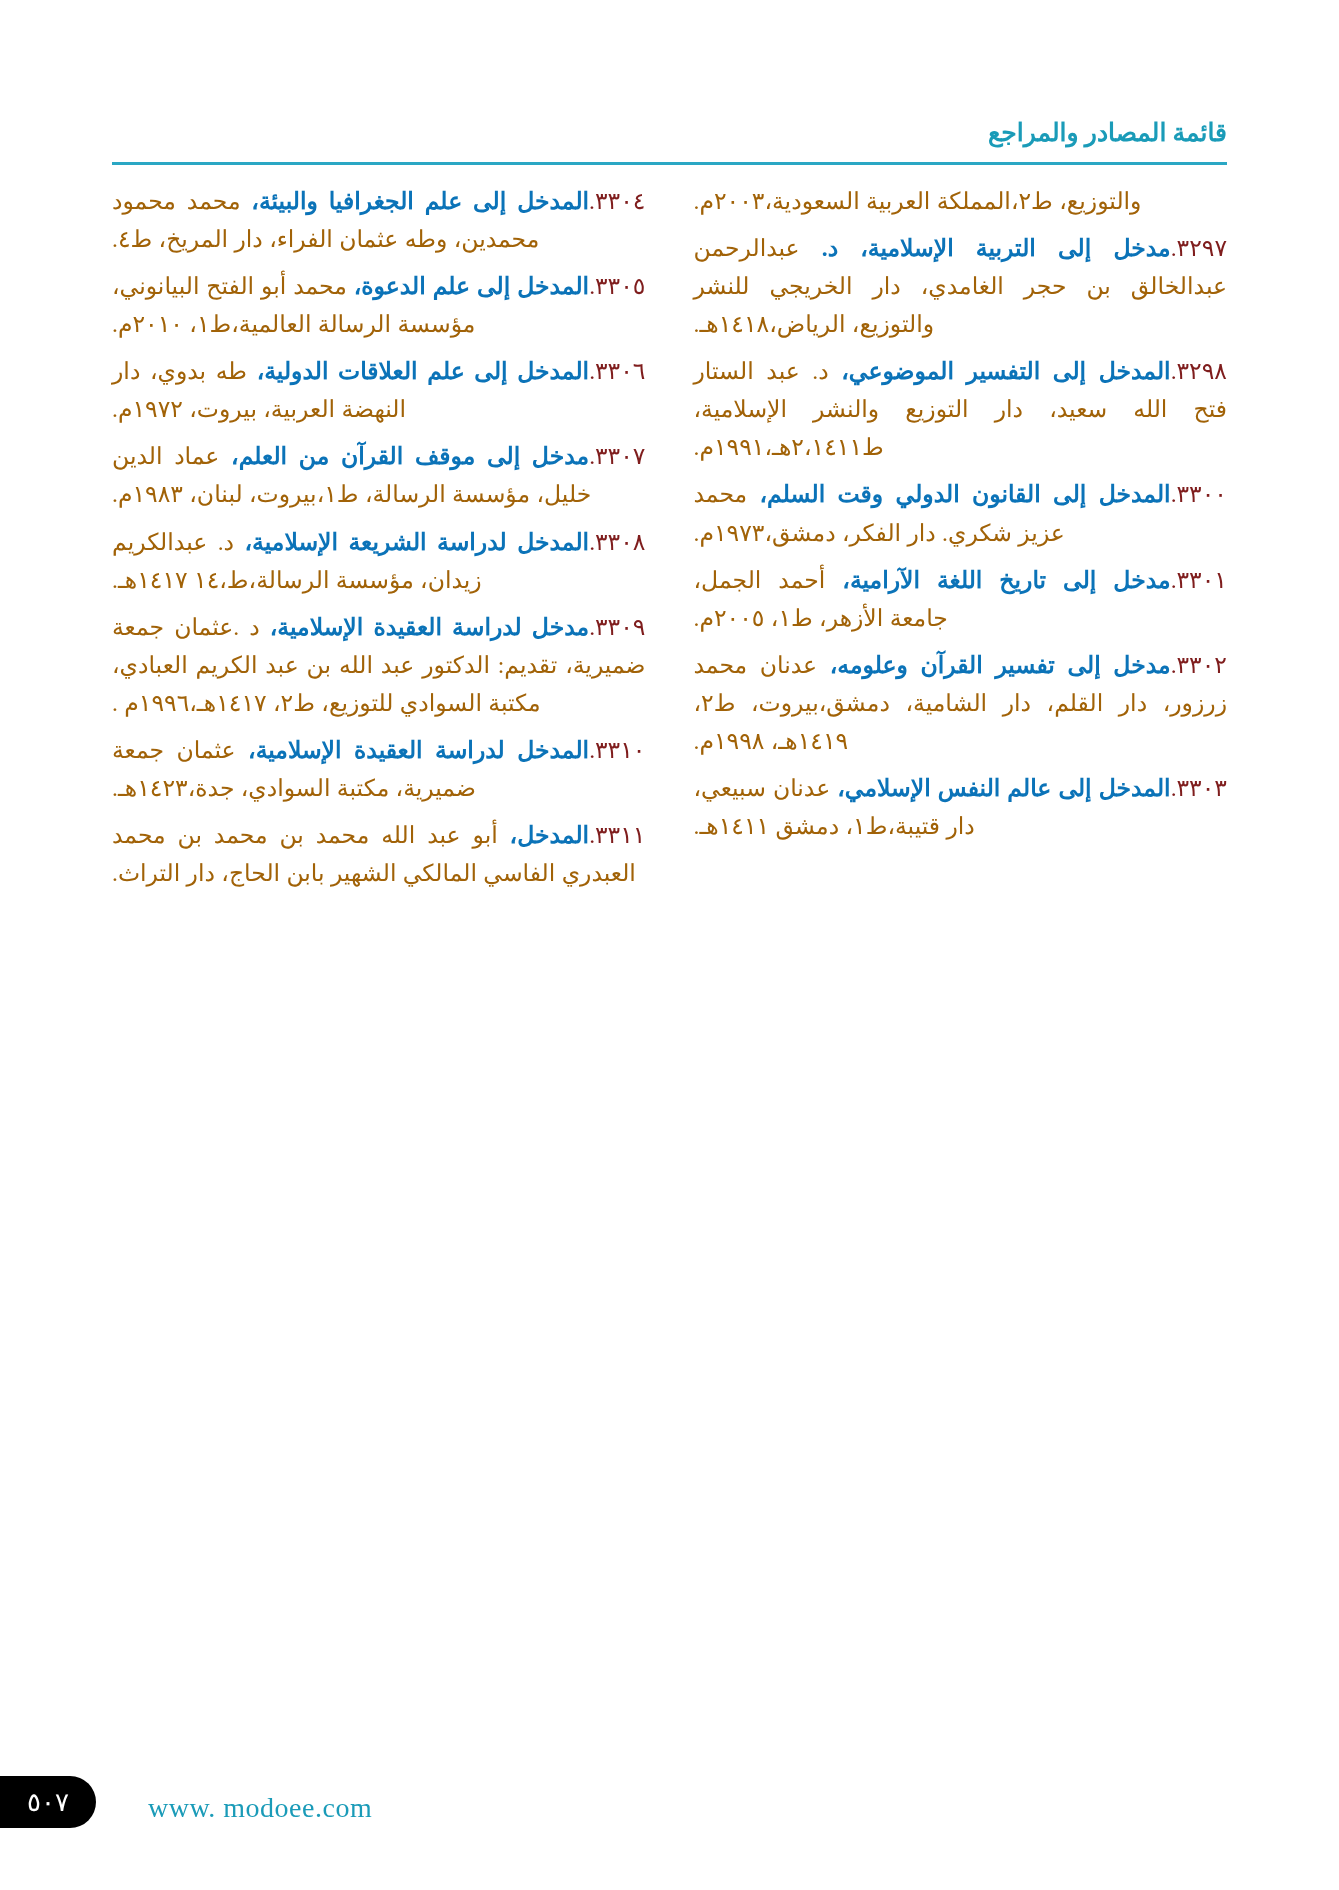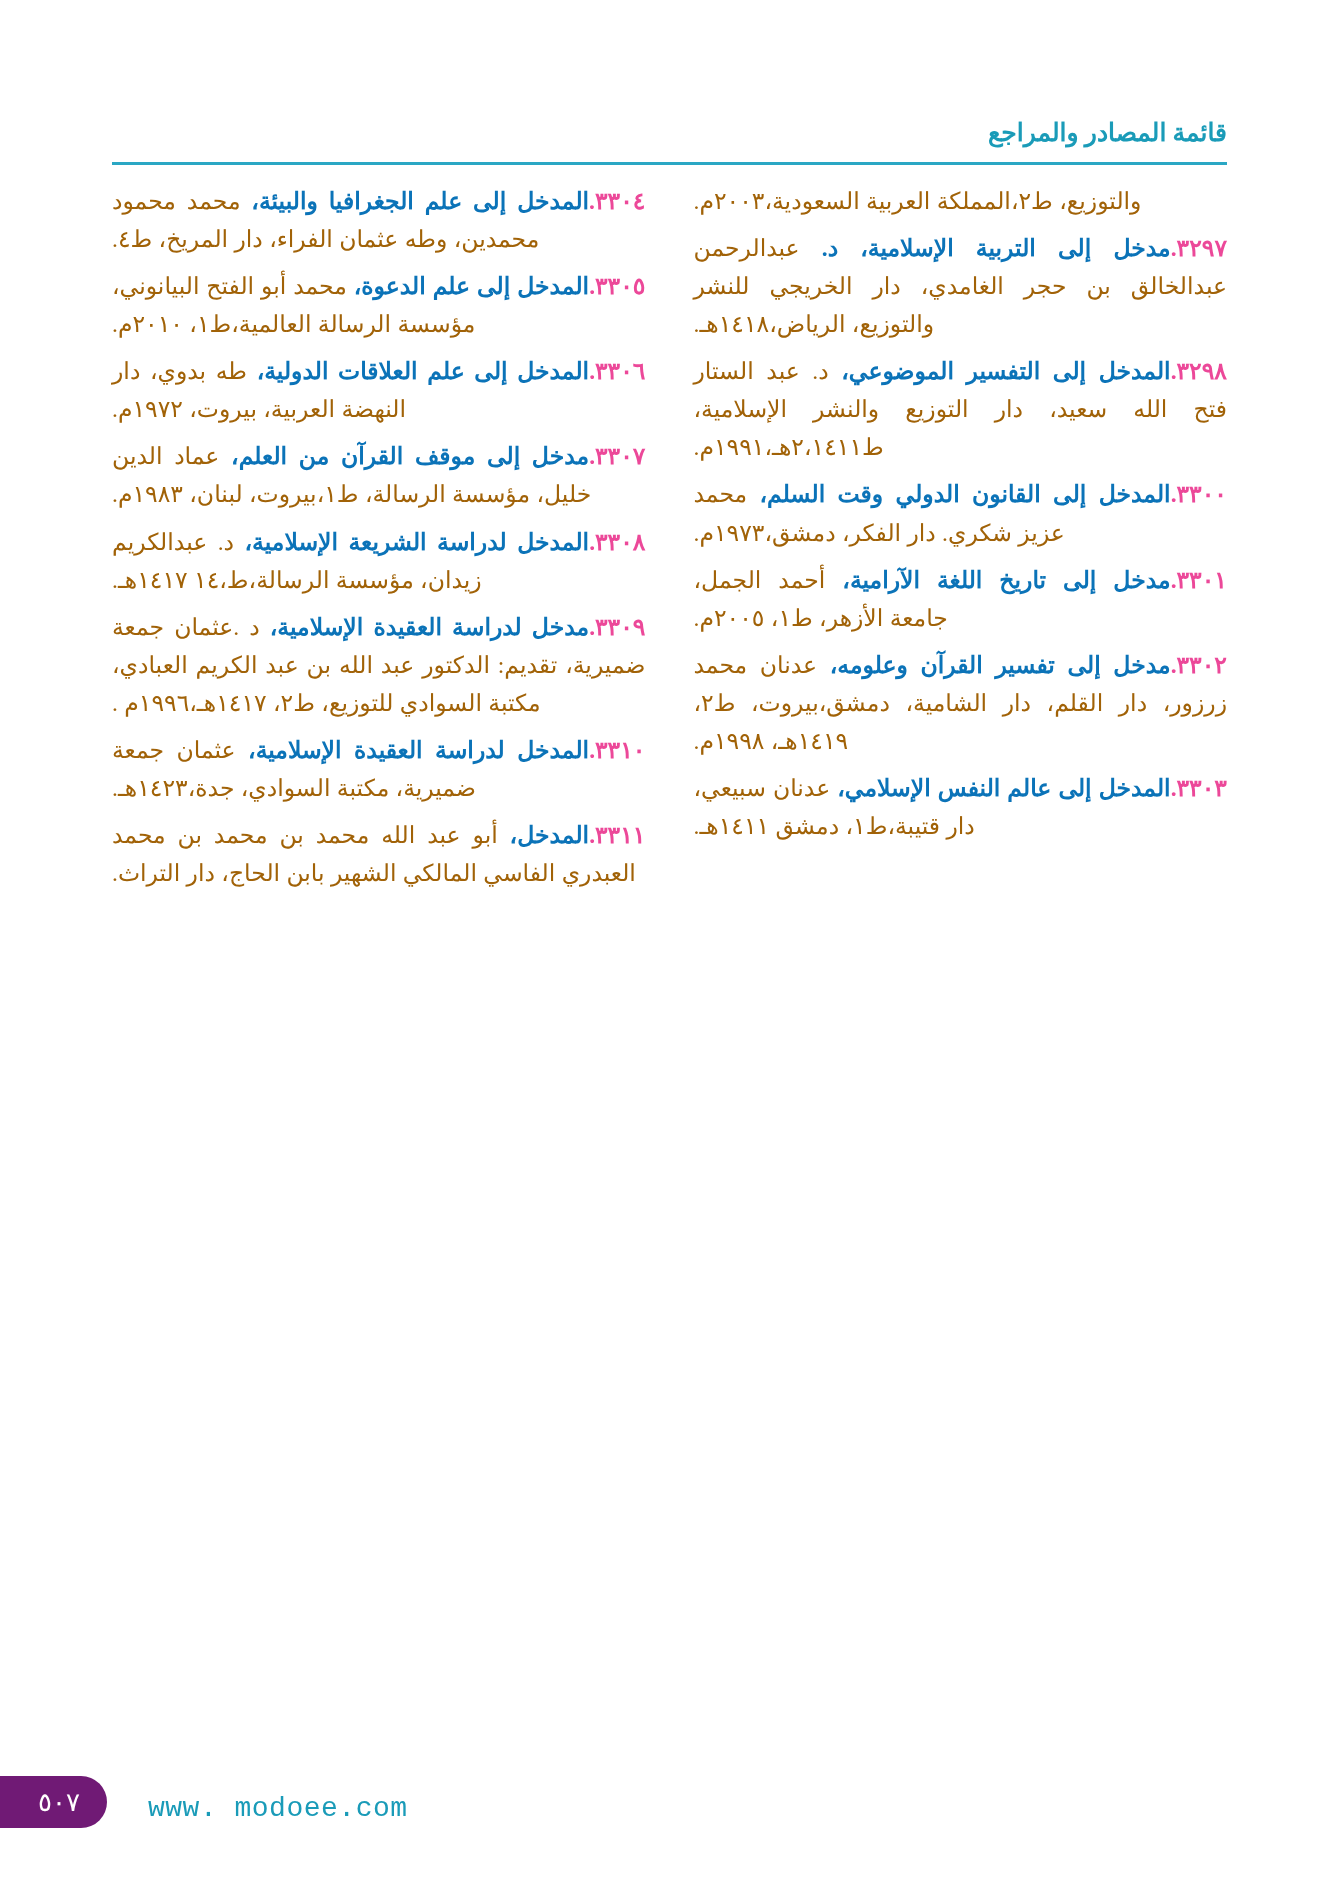--- a/index.html
+++ b/index.html
@@ -65,22 +65,22 @@
     font-size: 23.5px;
     line-height: 1.62;
     text-align: justify;
     text-align-last: left;
     margin-bottom: 9px;
     color: #231f20;
     direction: rtl;
     word-spacing: 0.02em;
   }
   .entry .num {
-    color: #ec4899;
-    font-weight: bold;
+    color: #7f1d1d;
+    font-weight: normal;
     unicode-bidi: isolate;
   }
   .entry .ttl {
     color: #0b73b8;
     font-weight: bold;
   }
   .entry .rest {
     color: #a16207;
   }
 
@@ -91,36 +91,35 @@
     right: 0;
     left: 0;
     height: 150px;
   }
   .page-num-tab {
     position: absolute;
     left: 0;
     bottom: 62px;
     width: 96px;
     height: 52px;
-    background: #701a75;
+    background: #000000;
     border-top-right-radius: 26px;
     border-bottom-right-radius: 26px;
     color: #ffffff;
     font-size: 26px;
     display: flex;
     align-items: center;
     justify-content: center;
     letter-spacing: 2px;
-    padding-left: 11px;
   }
   .site-url {
     position: absolute;
     left: 148px;
     bottom: 66px;
-    font-family: Liberation Mono, monospace;
+    font-family: Liberation Serif, serif;
     font-size: 28px;
     color: #1a9bb8;
     letter-spacing: 0.5px;
     direction: ltr;
   }
 </style>
 </head>
 <body>
 
 <div class="page">

